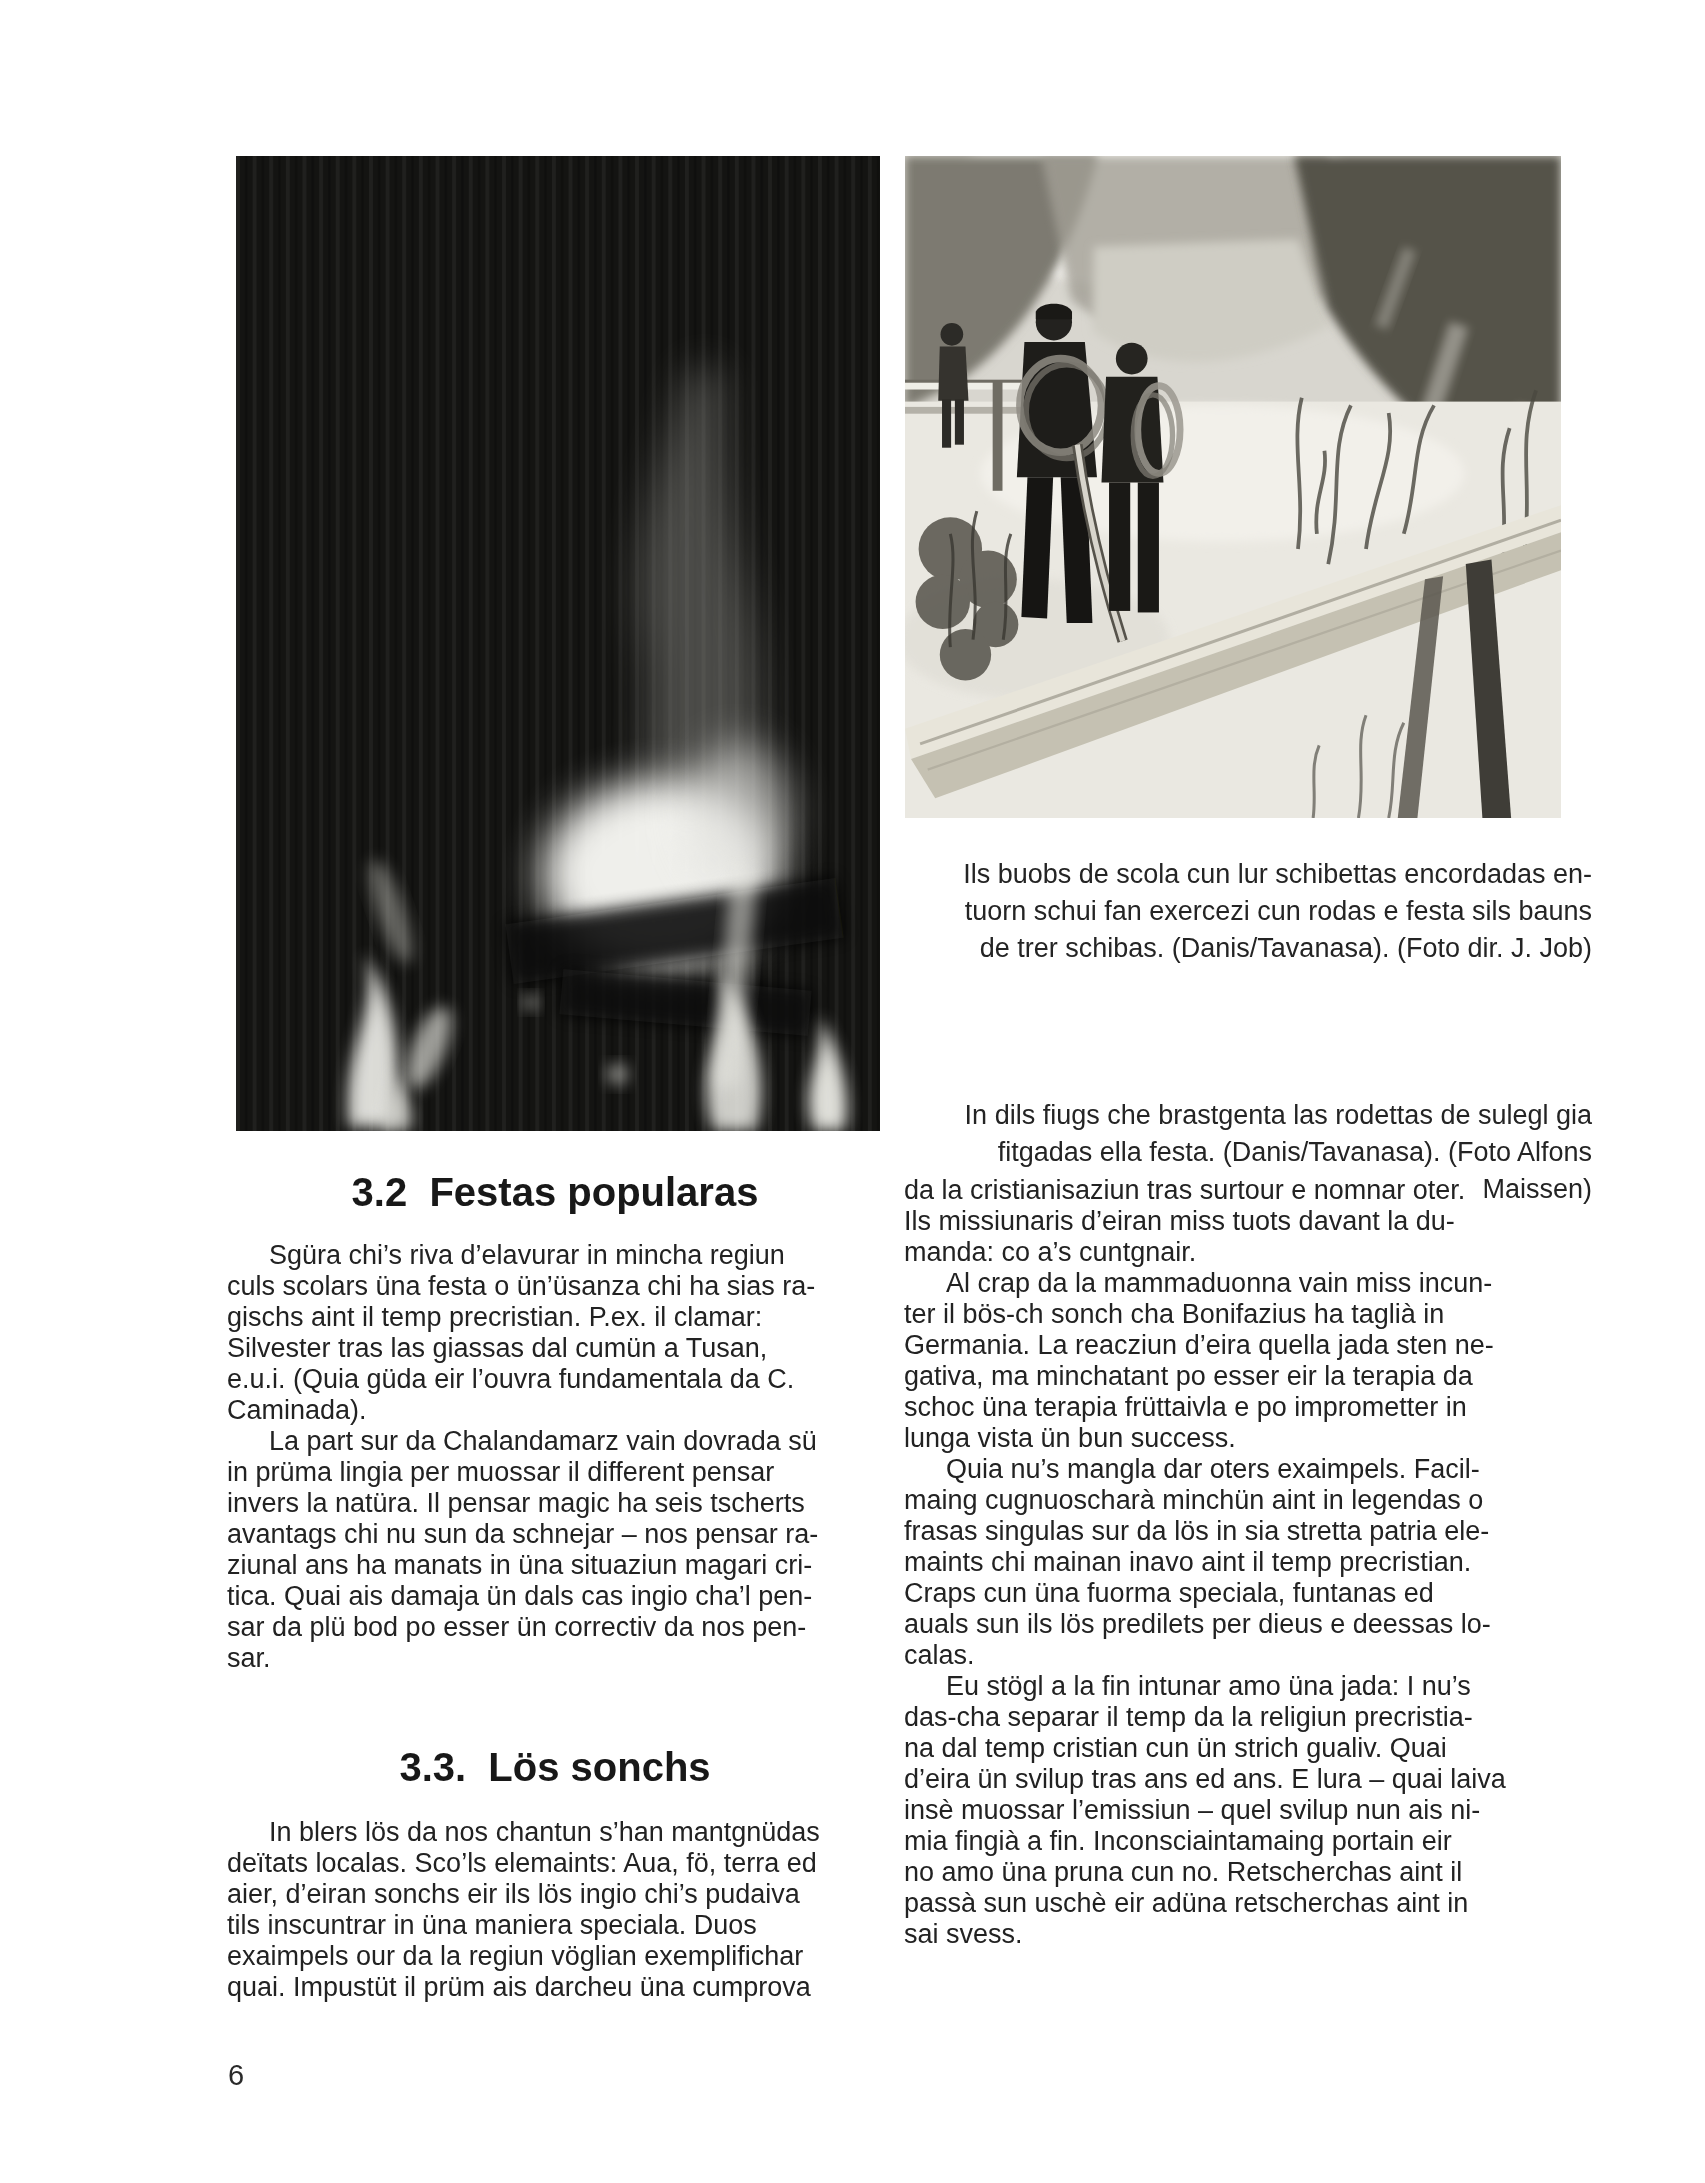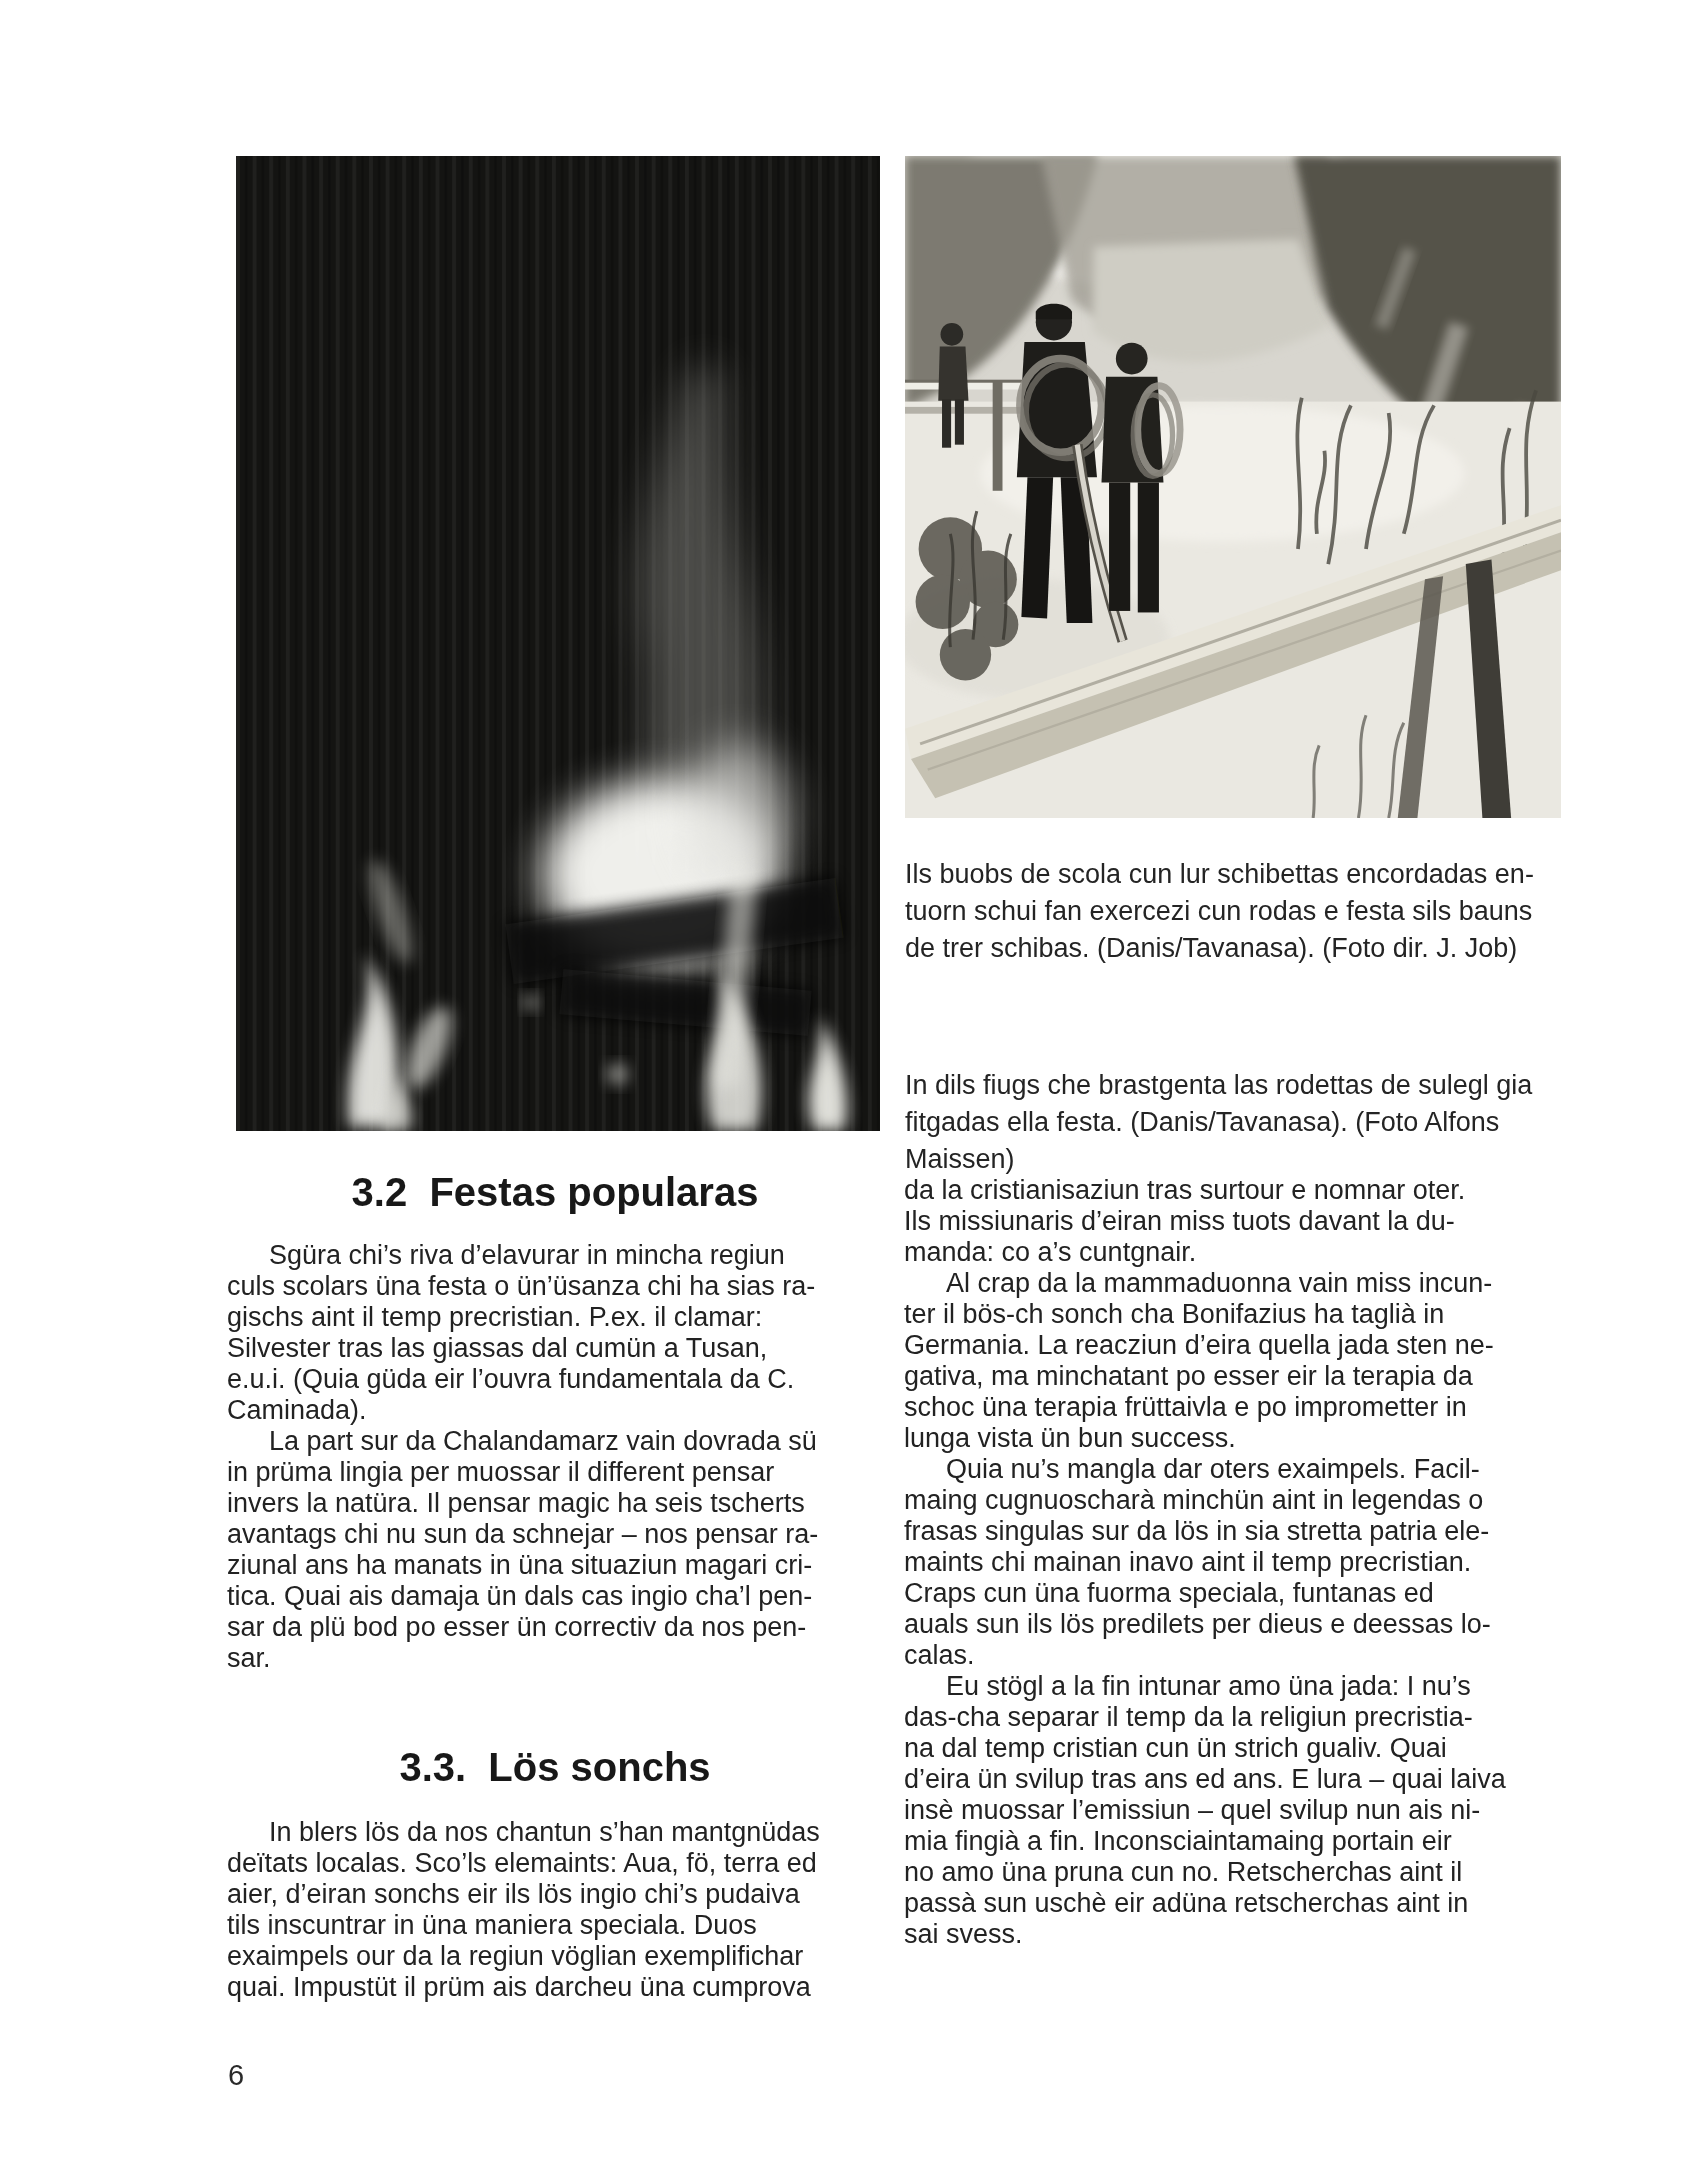--- a/index.html
+++ b/index.html
@@ -15,23 +15,24 @@
   figure{margin:0;padding:0;}
   .photo{position:absolute;overflow:hidden;background:#111;}
   .photo svg{display:block;width:100%;height:100%;}
   .photo-fire{left:236px;top:156px;width:644px;height:975px;}
   .photo-winter{left:905px;top:156px;width:656px;height:662px;background:#cfcdc6;}
   .caption{
     position:absolute;
     font-size:27px;line-height:37px;
     white-space:pre-line;
     color:#242424;
+    text-align:right;
   }
   .caption-winter{left:905px;top:829px;width:687px;}
-  .caption-fire{left:905px;top:1040px;width:687px;}
+  .caption-fire{left:905px;top:1070px;width:687px;}
   .col{position:absolute;top:1175px;}
   .col-left{left:227px;width:656px;}
   .col-right{left:904px;width:680px;}
   .col h2{
     font-size:40px;line-height:35px;font-weight:bold;
     text-align:center;margin:0 0 30px 0;
     white-space:pre;color:#181818;
   }
   .col h2.h33{margin-top:76px;margin-bottom:32px;}
   .body{

